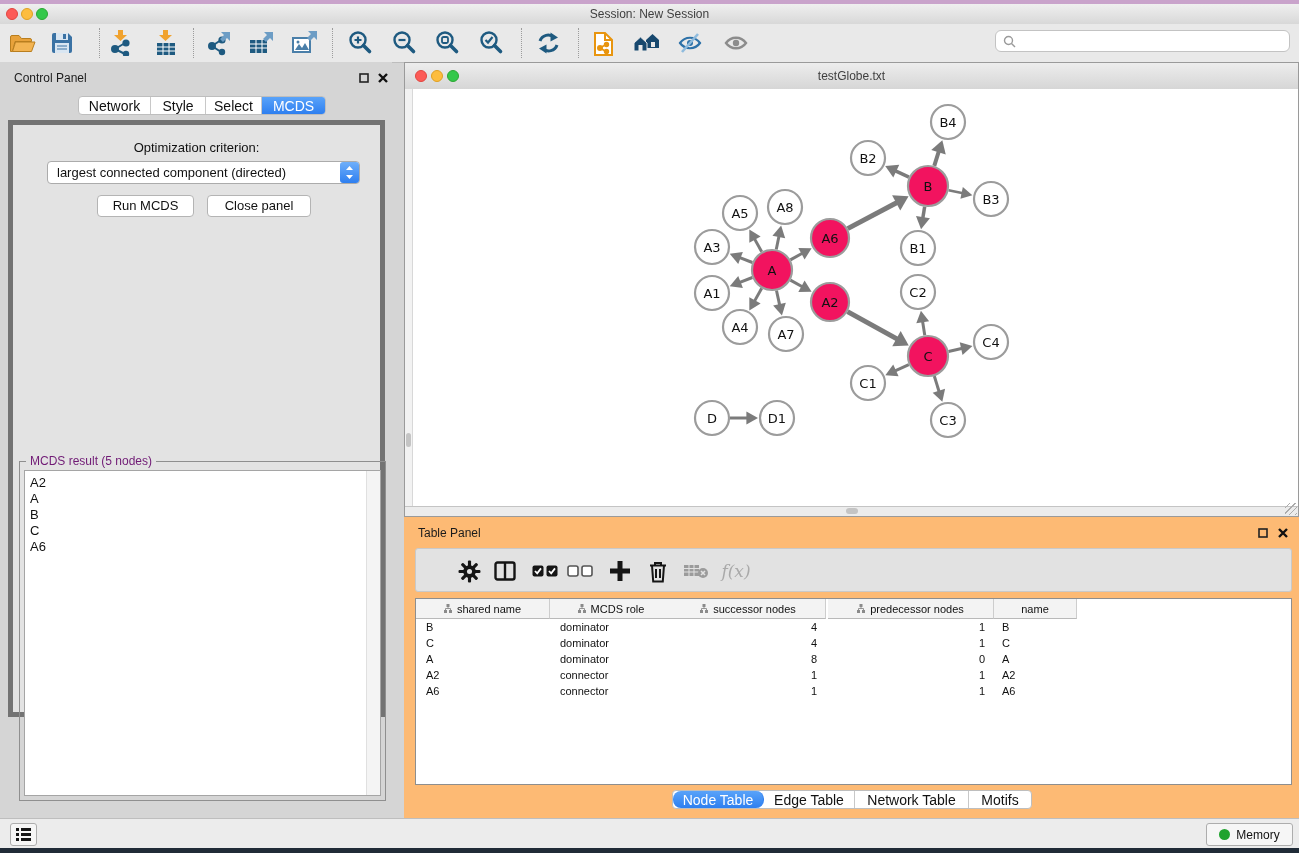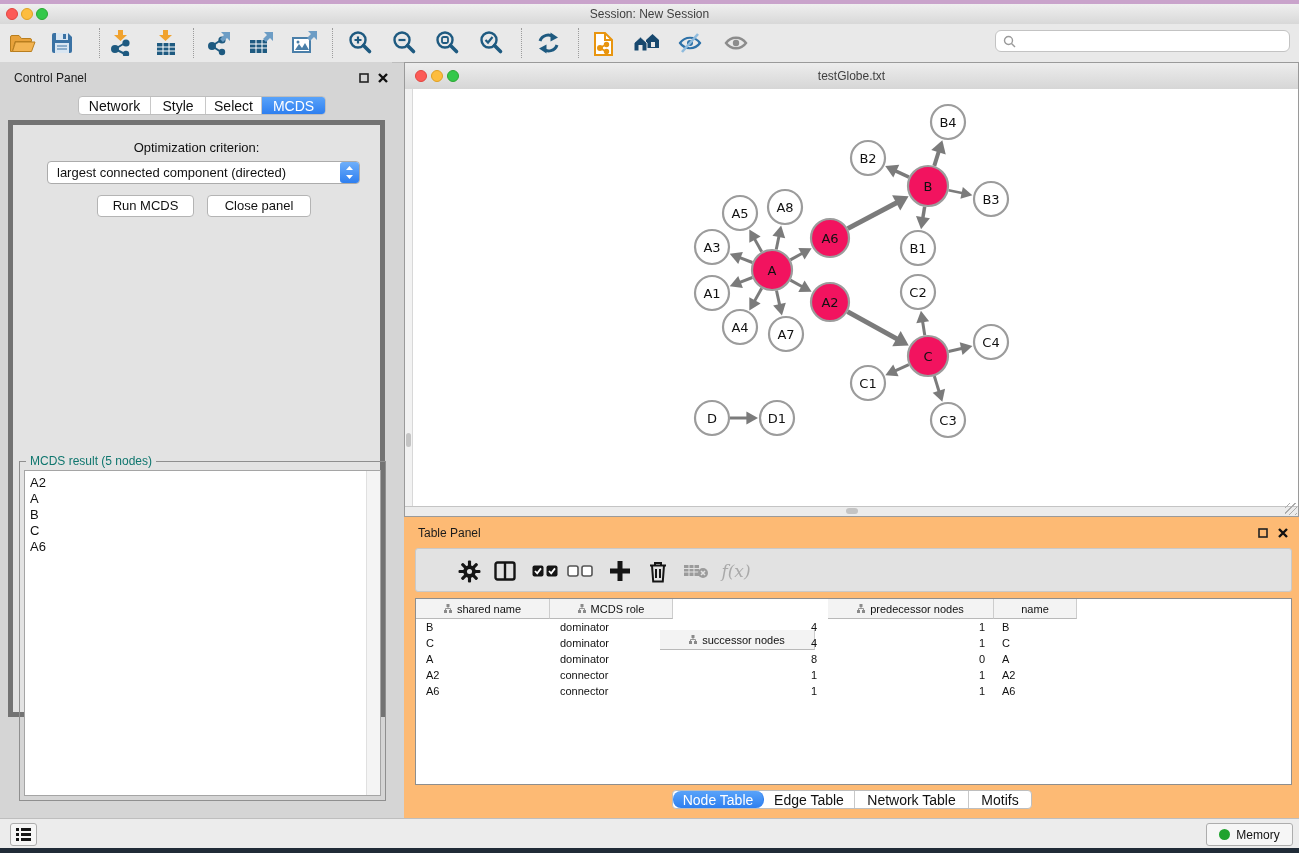--- a/index.html
+++ b/index.html
@@ -29,21 +29,21 @@
   .seg{display:flex;position:absolute;border:1px solid #BEBEBE;border-radius:4px;background:#FFF;overflow:hidden;height:19px;box-sizing:border-box;}
   .seg .tab{font-size:14px;color:#111;display:flex;align-items:center;justify-content:center;border-right:1px solid #C8C8C8;box-sizing:border-box;height:100%;}
   .seg .tab:last-child{border-right:none;}
   .seg .tab.active{background:linear-gradient(#59A3F9,#2E7FF0);color:#FFF;border-right-color:#2E7FF0;}
   .cp-content{left:8px;top:58px;width:377px;height:597px;background:#E3E3E3;border:5px solid #737373;box-sizing:border-box;}
   .opt-label{position:absolute;left:0;width:100%;top:15px;text-align:center;font-size:13px;color:#111;}
   .dropdown{position:absolute;left:34px;top:36px;width:313px;height:23px;background:#FFF;border:1px solid #ABABAB;border-radius:4px;box-sizing:border-box;font-size:13px;color:#111;line-height:21px;padding-left:9px;}
   .stepper{position:absolute;right:0px;top:0px;width:19px;height:21px;border-radius:3px;background:linear-gradient(#6FAFFA,#2E7FF0);}
   .mac-btn{position:absolute;height:22px;background:#FFF;border:1px solid #B4B4B4;border-radius:4px;box-sizing:border-box;font-size:13px;color:#111;text-align:center;line-height:20px;}
   .fieldset{position:absolute;left:6px;top:336px;width:367px;height:340px;border:1px solid #8F8F8F;box-sizing:border-box;}
-  .legend{position:absolute;left:6px;top:-8px;background:#E3E3E3;padding:0 4px;font-size:12px;color:#0f766e;}
+  .legend{position:absolute;left:6px;top:-8px;background:#E3E3E3;padding:0 4px;font-size:12px;color:#701a75;}
   .result-list{position:absolute;left:4px;top:8px;right:4px;bottom:4px;background:#FFF;border:1px solid #A5A5A5;}
   .result-track{position:absolute;right:0;top:0;bottom:0;width:13px;background:#F4F4F4;border-left:1px solid #E0E0E0;}
   .result-item{position:absolute;left:5px;height:16px;font-size:13px;color:#111;line-height:16px;}
   
   .netwin{left:404px;top:62px;width:895px;height:455px;background:#FFF;border:1px solid #9A9A9A;box-sizing:border-box;}
   .netwin .wtitle{position:absolute;left:0;top:0;right:0;height:26px;background:linear-gradient(#EDEDED,#D6D6D6);border-bottom:1px solid #ACACAC;}
   .netwin .wtitle .tl{top:7px;}
   .net-canvas{position:absolute;left:0;top:26px;right:0;bottom:9px;background:#FFF;overflow:hidden;}
   .vtrack{position:absolute;left:0;top:0;bottom:0;width:7px;background:#F2F2F2;border-right:1px solid #D8D8D8;}
   .vthumb{position:absolute;left:1px;top:344px;width:5px;height:14px;background:#C4C4C4;border-radius:3px;}
@@ -557,21 +557,21 @@
           <span><svg width="8" height="9" viewBox="0 0 8 9">
               <g fill="#8A8A8A">
                 <rect x="2.5" y="0" width="3" height="3"></rect>
                 <rect x="0" y="6" width="3" height="3"></rect>
                 <rect x="5" y="6" width="3" height="3"></rect>
               </g>
               <path d="M4 3 V4.5 M1.5 6 V4.5 H6.5 V6" stroke="#8A8A8A" stroke-width="0.9" fill="none"></path>
             </svg></span>
           <span>MCDS role</span>
         </div>
-        <div class="th" style="left: 244px; width: 155px; margin-top: 31px;">
+        <div class="th" style="left: 255px; width: 155px;">
           <span><svg width="8" height="9" viewBox="0 0 8 9">
               <g fill="#8A8A8A">
                 <rect x="2.5" y="0" width="3" height="3"></rect>
                 <rect x="0" y="6" width="3" height="3"></rect>
                 <rect x="5" y="6" width="3" height="3"></rect>
               </g>
               <path d="M4 3 V4.5 M1.5 6 V4.5 H6.5 V6" stroke="#8A8A8A" stroke-width="0.9" fill="none"></path>
             </svg></span>
           <span>successor nodes</span>
         </div>

